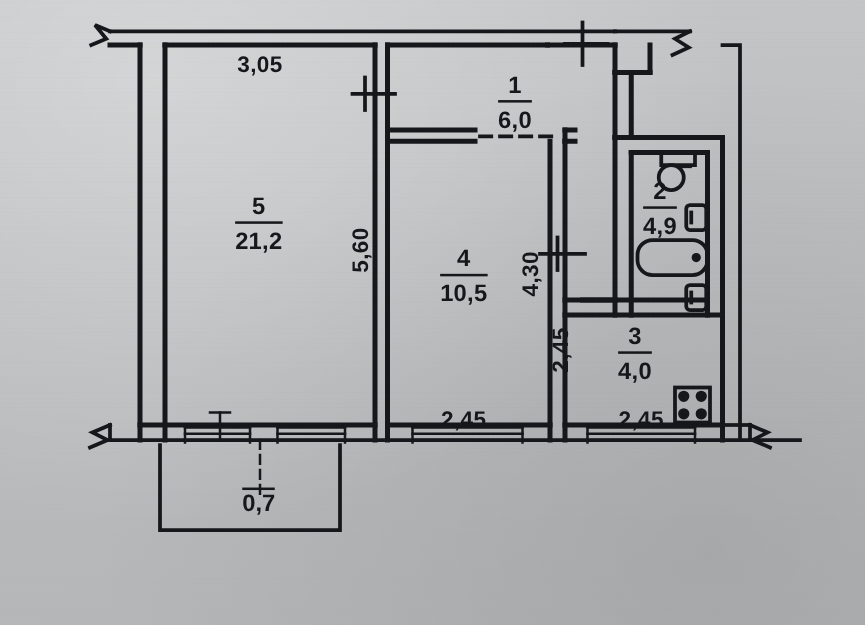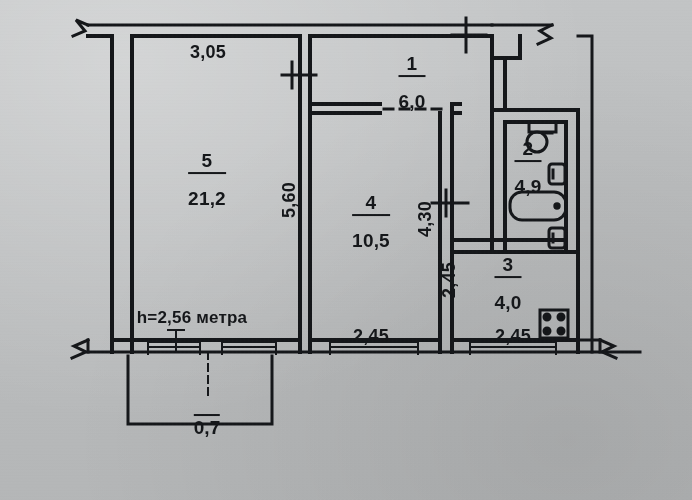--- a/index.html
+++ b/index.html
@@ -55,21 +55,21 @@
     letter-spacing: 0.2px;
     transform: translate(-50%, -50%);
   }
   .room-label .num {
     display: block;
     padding: 0 7px 1px 7px;
     border-bottom: 2px solid #15171a;
   }
   .room-label .area {
     display: block;
-    padding-top: 15px;
+    padding-top: 5px;
   }
   .dim {
     font-size: 18px;
     font-weight: 600;
     transform: translate(-50%, -50%);
     letter-spacing: 0.3px;
   }
   .dim-vert {
     font-size: 18px;
     font-weight: 600;
@@ -303,18 +303,17 @@
   <div class="lbl dim-vert" style="left:289px; top:200px;">5,60</div>
 
   <div class="lbl dim-vert" style="left:425px; top:219px;">4,30</div>
 
   <div class="lbl dim-vert" style="left:449px; top:280px;">2,45</div>
 
   <div class="lbl dim" style="left:371px; top:336px;">2,45</div>
 
   <div class="lbl dim" style="left:513px; top:336px;">2,45</div>
 
-  <div class="lbl height-note" style="left:192px; top:318px;">h=2,56 метра</div>
-
-  <div class="lbl balcony-label" style="left:207px; top:426px;">0,7</div>
+
+  <div class="lbl balcony-label" style="left:207px; top:402px;">0,7</div>
 
   <div class="noise"></div>
 </div>
 
 </body></html>

